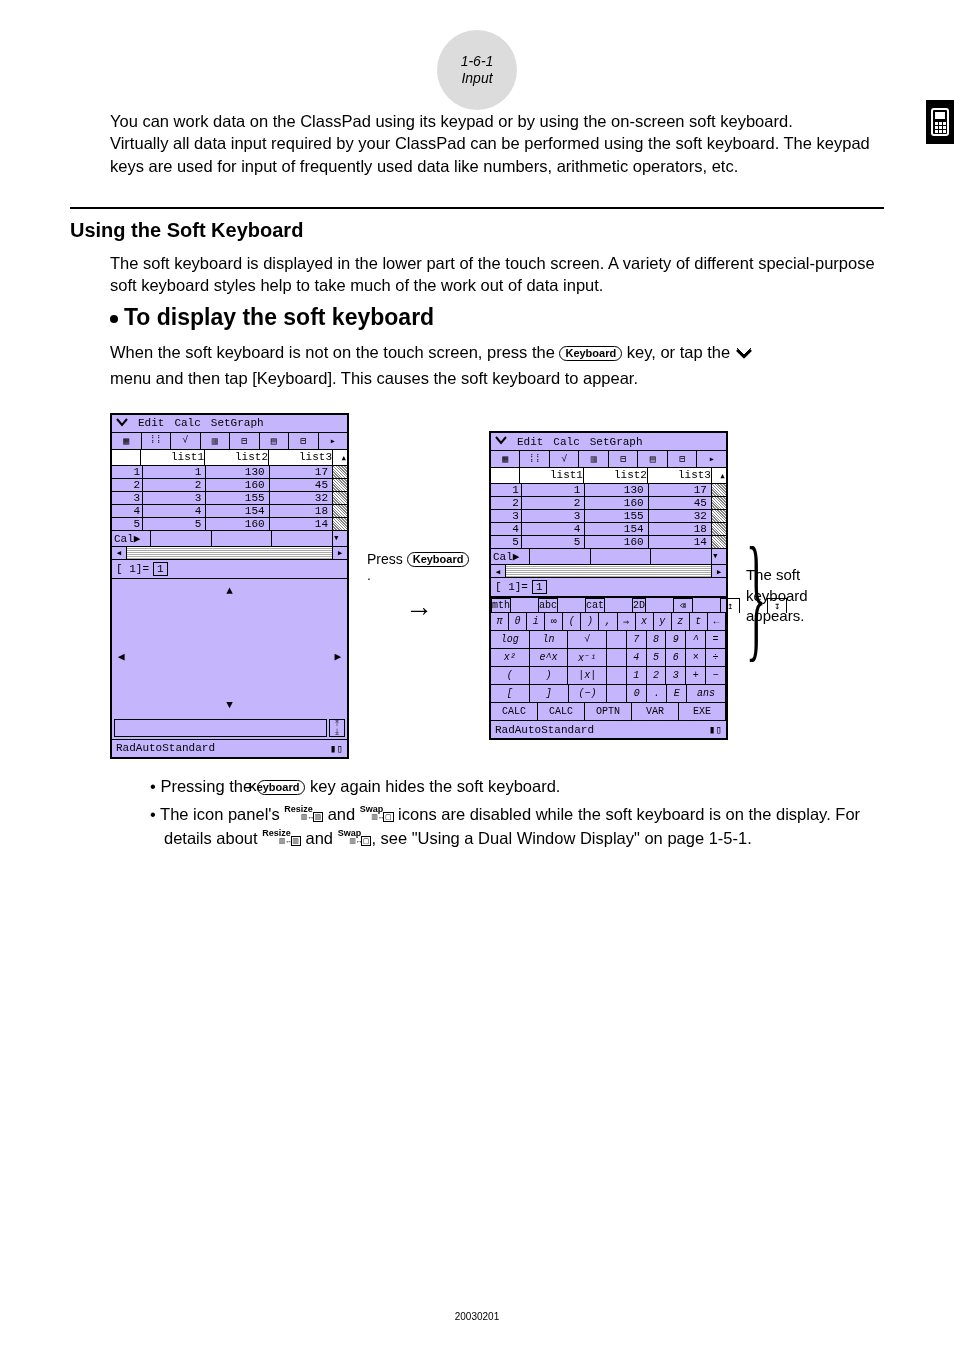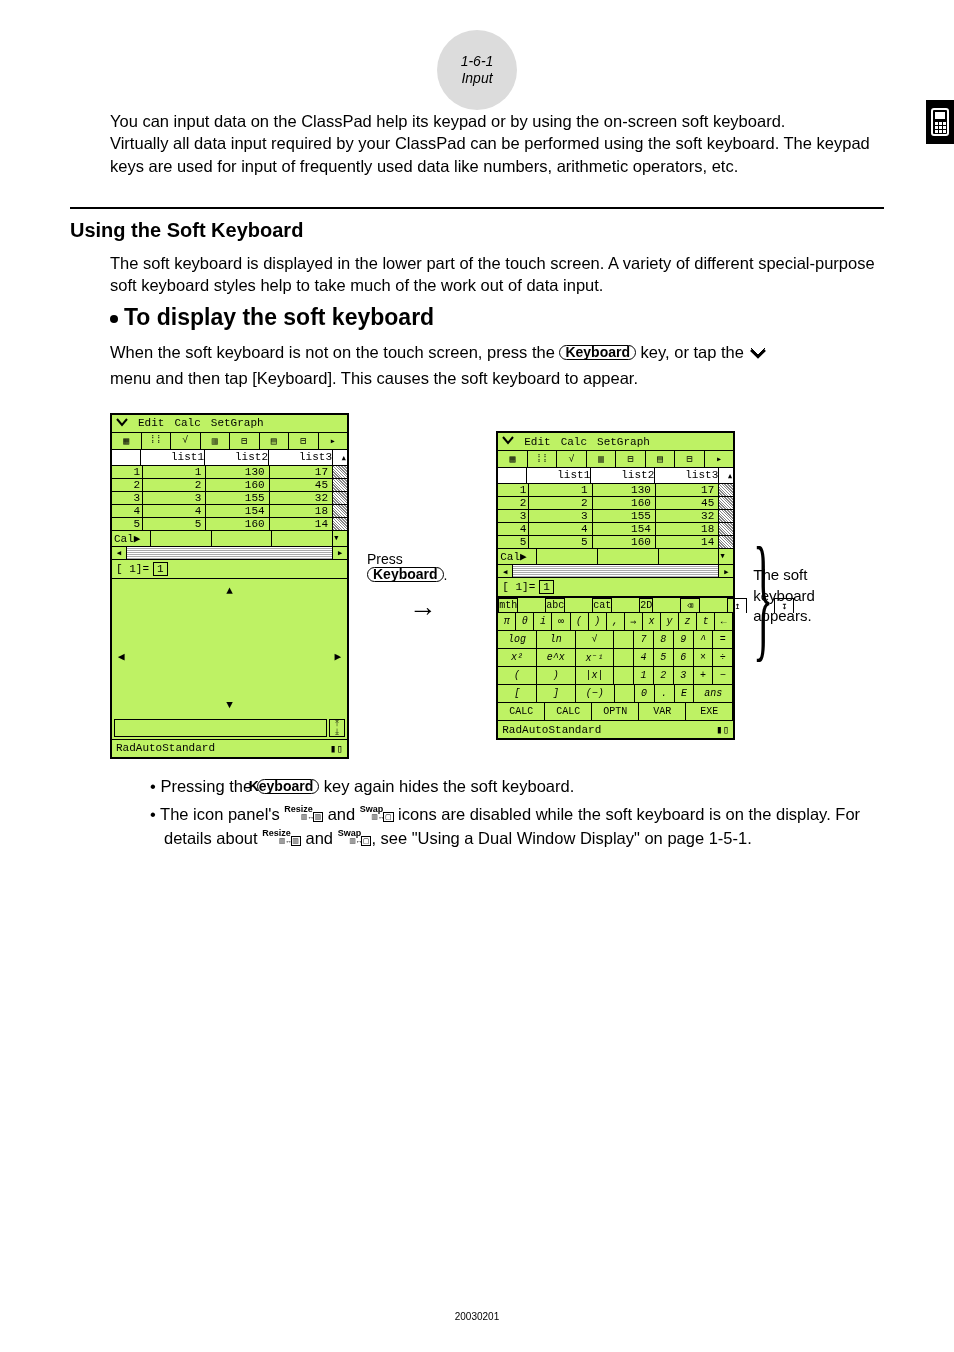--- a/index.html
+++ b/index.html
@@ -84,21 +84,21 @@
     margin-right: 6px;
   }
   .proc-text {
     font-size: 16.5px;
     margin-left: 40px;
     margin-bottom: 22px;
     line-height: 1.4;
   }
   .key-label {
     display: inline-block;
-    font-size: 14px;
+    font-size: 11px;
     font-weight: bold;
     border: 1.5px solid #000;
     border-radius: 10px;
     padding: 0 5px;
     vertical-align: 1px;
     line-height: 13px;
   }
   .v-icon {
     display: inline-block;
     vertical-align: -3px;
@@ -132,21 +132,21 @@
     margin-right: 4px;
     transform: scaleX(0.3);
     transform-origin: left;
     position: relative;
     top: 40px;
   }
   
   .screen {
     width: 235px;
     border: 2px solid #000;
-    background: #bef264;
+    background: #c4b5fd;
     font-family: "Courier New", monospace;
     font-size: 11px;
   }
   .menubar {
     display: flex;
     gap: 10px;
     padding: 2px 4px;
     border-bottom: 1px solid #000;
     align-items: center;
   }
@@ -244,21 +244,21 @@
     </svg>
   </div>
 
   <div class="header-circle">
     <span>1-6-1</span>
     <span>Input</span>
   </div>
 
 
   <div class="body-text">
-    <div>You can input data on the ClassPad help its keypad or by using the on-screen soft keyboard.</div>
+    <div>You can work data on the ClassPad using its keypad or by using the on-screen soft keyboard.</div>
     <div>Virtually all data input required by your ClassPad can be performed using the soft keyboard. The keypad keys are used for input of frequently used data like numbers, arithmetic operators, etc.</div>
   </div>
 
   <hr class="rule">
   <h2 class="sub">Using the Soft Keyboard</h2>
   <div class="sub-body">The soft keyboard is displayed in the lower part of the touch screen. A variety of different special-purpose soft keyboard styles help to take much of the work out of data input.</div>
 
   <div class="proc-head">
     <span class="dot"></span><span>To display the soft keyboard</span>
   </div>

